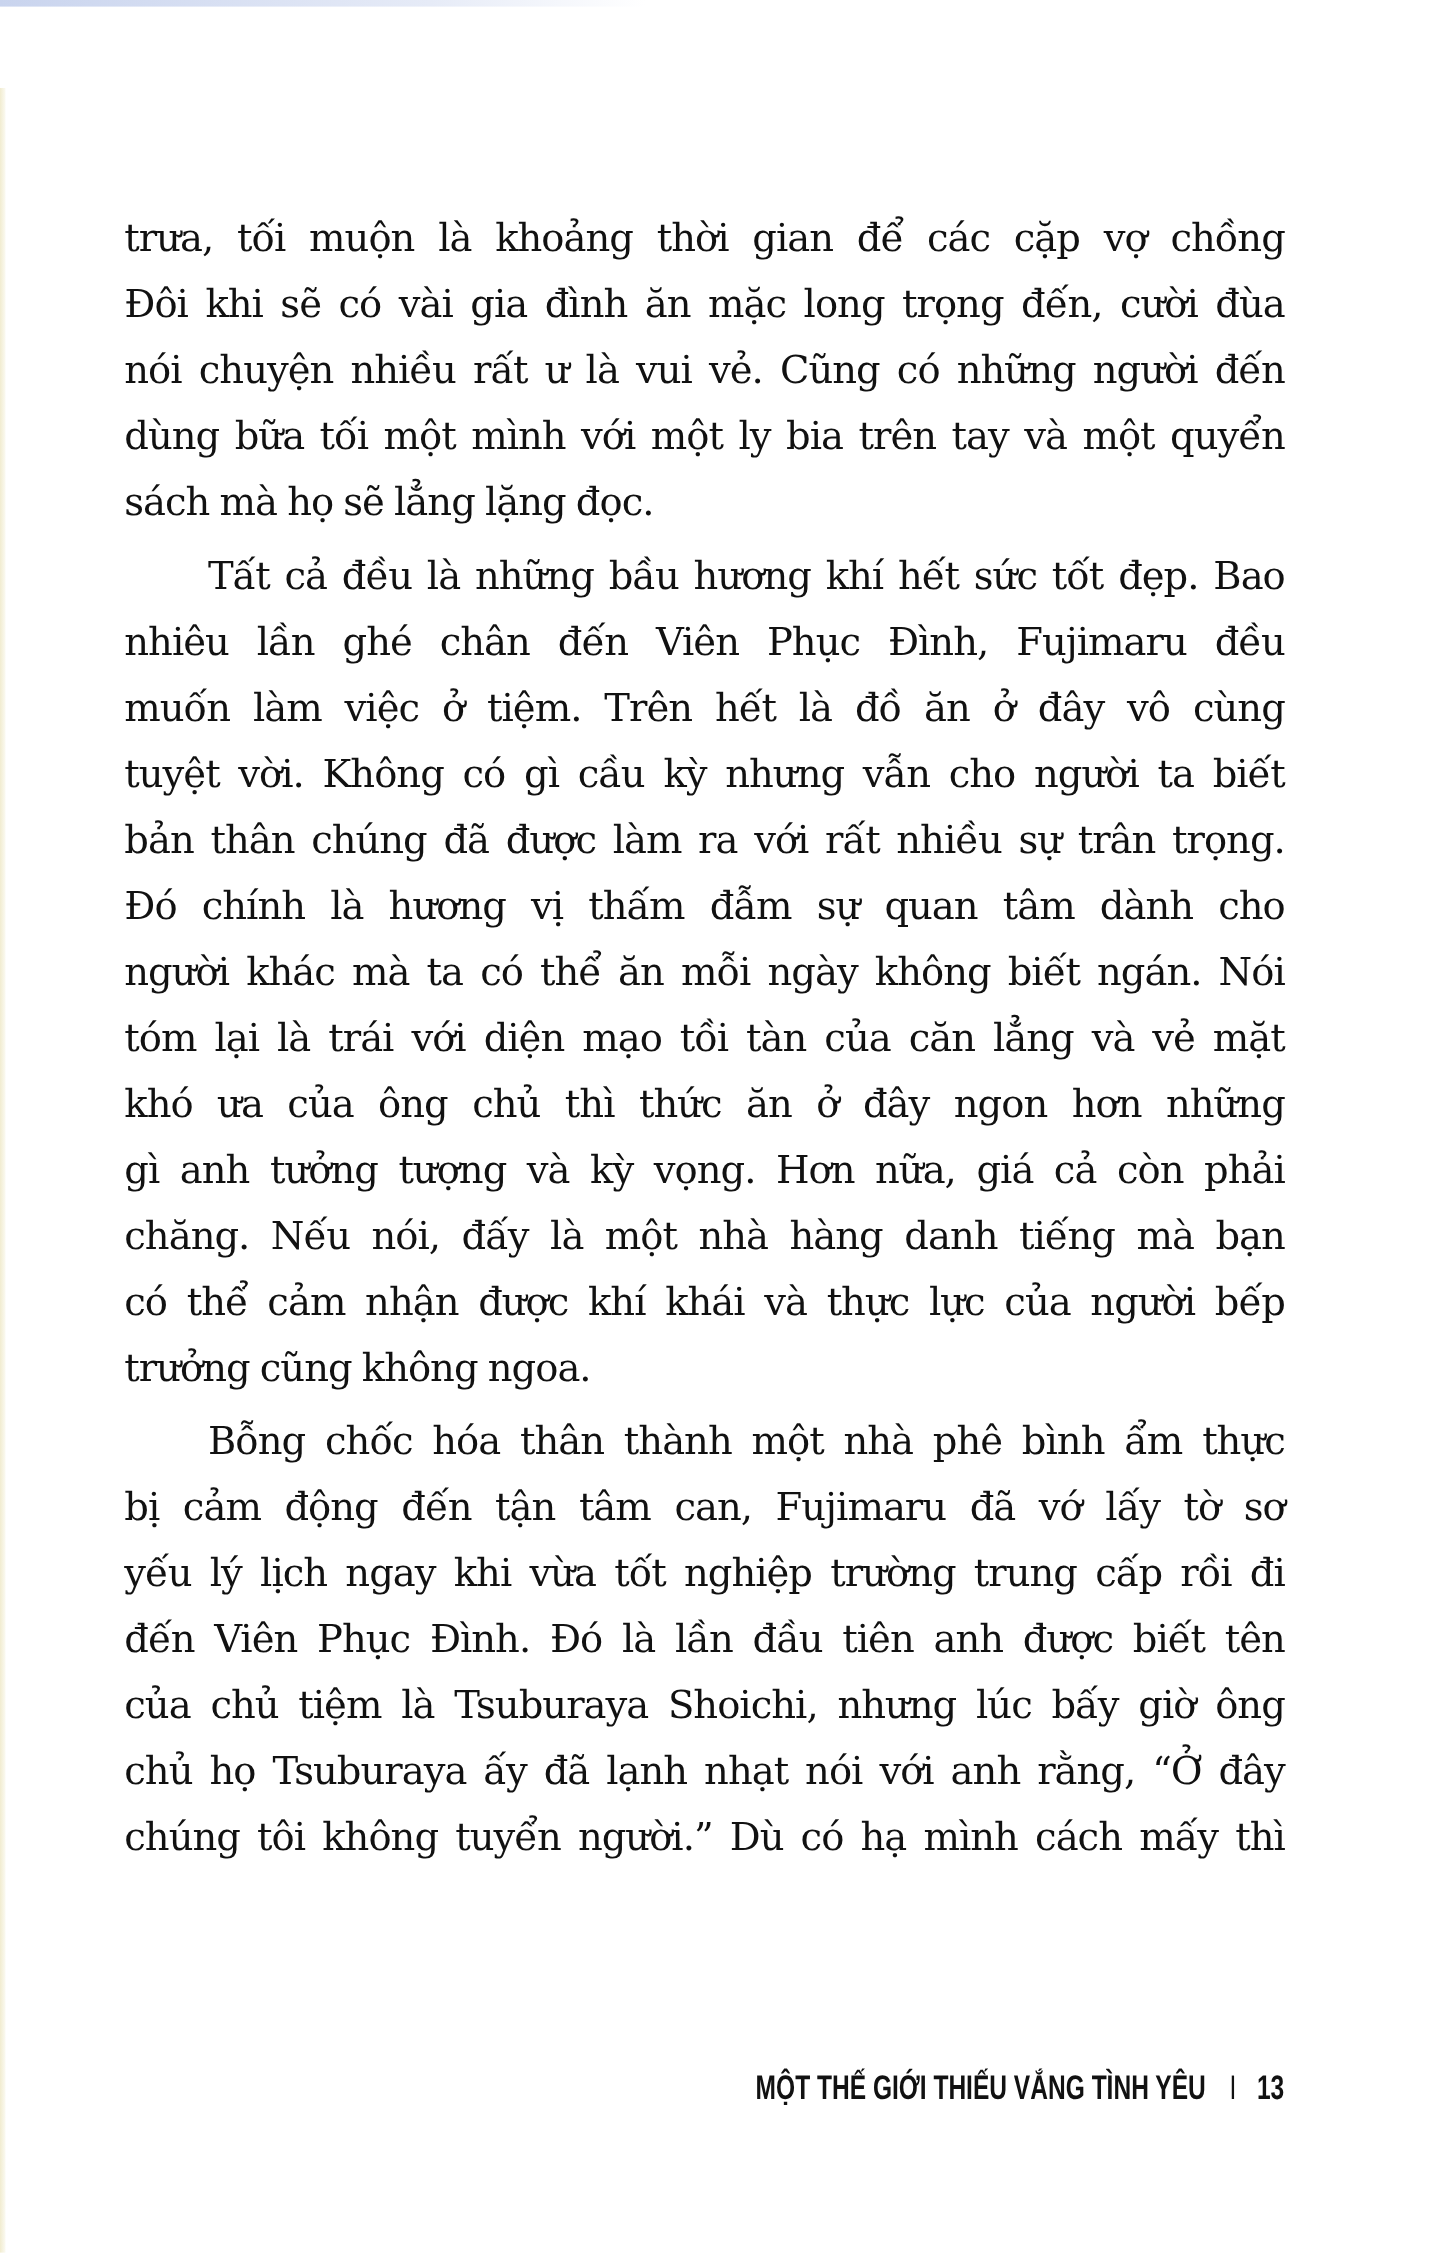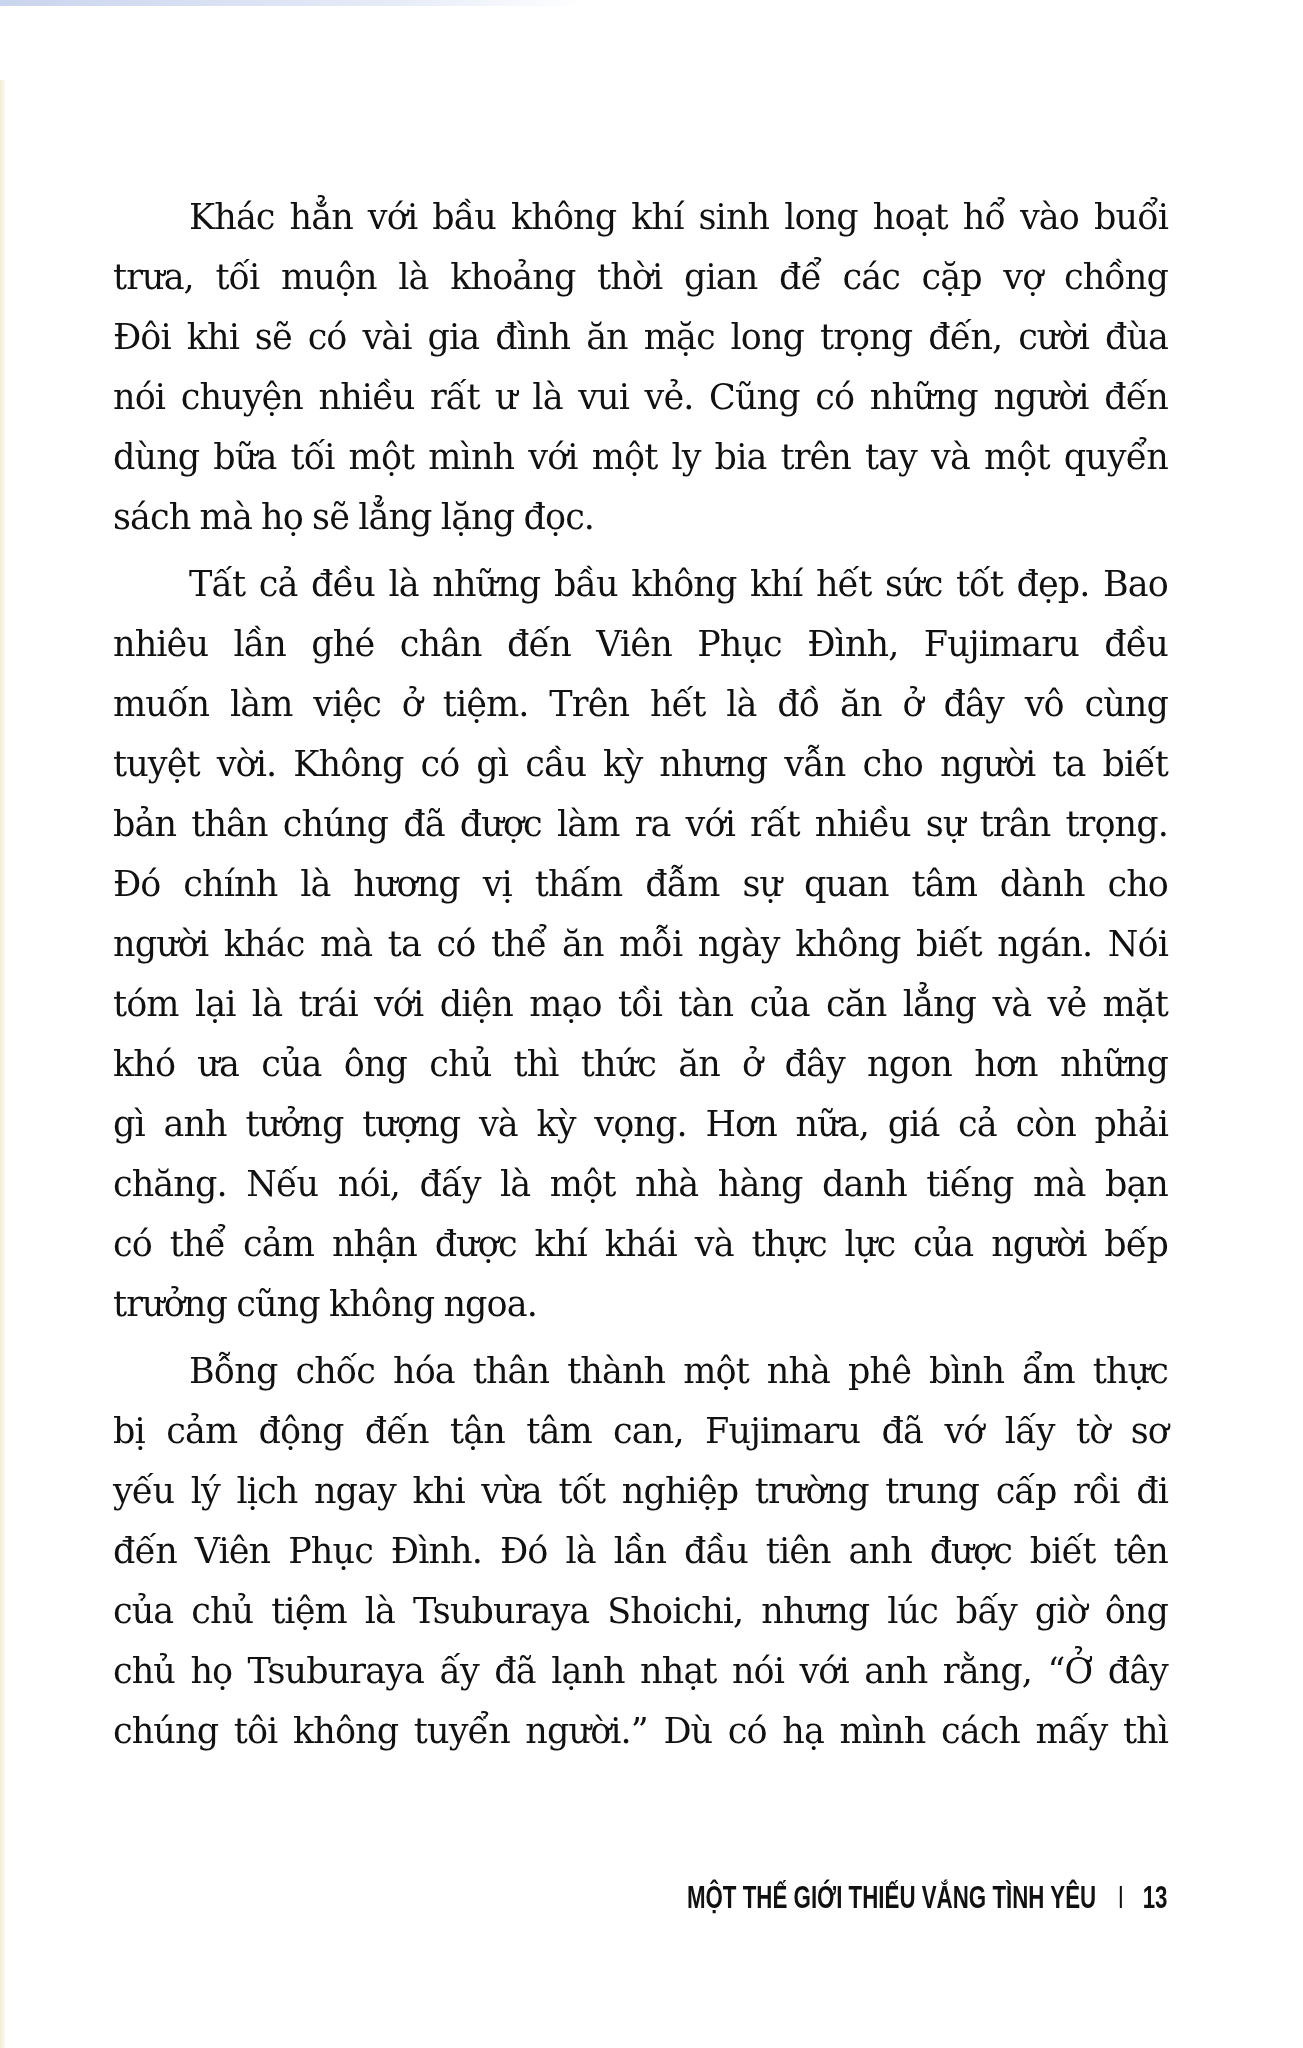--- a/index.html
+++ b/index.html
@@ -74,30 +74,29 @@
   </style>
 </head>
 <body>
 
 <div class="top-edge"></div>
 <div class="left-edge"></div>
 
 <main class="page-body">
 
   <section class="para-block" style="margin-bottom:7px">
-    <span class="line first">Khác hẳn với bầu không khí sinh long hoạt hổ vào buổi</span>
     <span class="line">trưa, tối muộn là khoảng thời gian để các cặp vợ chồng</span>
     <span class="line">Đôi khi sẽ có vài gia đình ăn mặc long trọng đến, cười đùa</span>
     <span class="line">nói chuyện nhiều rất ư là vui vẻ. Cũng có những người đến</span>
     <span class="line">dùng bữa tối một mình với một ly bia trên tay và một quyển</span>
     <span class="line last">sách mà họ sẽ lẳng lặng đọc.</span>
   </section>
 
   <section class="para-block" style="margin-bottom:7px">
-    <span class="line first">Tất cả đều là những bầu không khí hết sức tốt đẹp. Bao</span>
+    <span class="line first">Tất cả đều là những bầu hương khí hết sức tốt đẹp. Bao</span>
     <span class="line">nhiêu lần ghé chân đến Viên Phục Đình, Fujimaru đều</span>
     <span class="line">muốn làm việc ở tiệm. Trên hết là đồ ăn ở đây vô cùng</span>
     <span class="line">tuyệt vời. Không có gì cầu kỳ nhưng vẫn cho người ta biết</span>
     <span class="line">bản thân chúng đã được làm ra với rất nhiều sự trân trọng.</span>
     <span class="line">Đó chính là hương vị thấm đẫm sự quan tâm dành cho</span>
     <span class="line">người khác mà ta có thể ăn mỗi ngày không biết ngán. Nói</span>
     <span class="line">tóm lại là trái với diện mạo tồi tàn của căn lẳng và vẻ mặt</span>
     <span class="line">khó ưa của ông chủ thì thức ăn ở đây ngon hơn những</span>
     <span class="line">gì anh tưởng tượng và kỳ vọng. Hơn nữa, giá cả còn phải</span>
     <span class="line">chăng. Nếu nói, đấy là một nhà hàng danh tiếng mà bạn</span>

